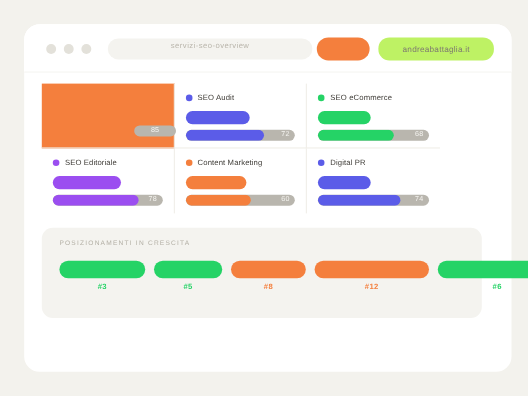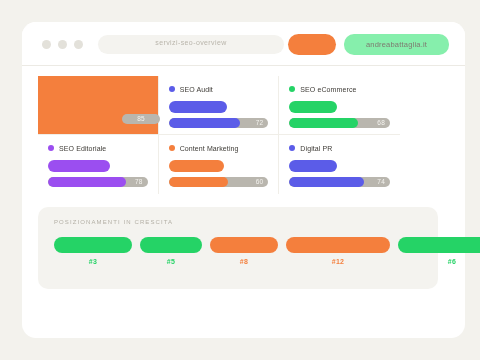--- a/index.html
+++ b/index.html
@@ -84,21 +84,21 @@
     cursor: pointer;
   }
 
   #domain-chip {
     position: absolute;
     left: 322px;
     top: 12px;
     width: 105px;
     height: 21px;
     border-radius: 10px;
-    background: #86efac;
+    background: #bef264;
   }
   #domain-text {
     position: absolute;
     left: 0; right: 0;
     top: 6px;
     text-align: center;
     font-size: 7.5px;
     letter-spacing: 0.2px;
     color: #7e7a70;
     white-space: nowrap;

